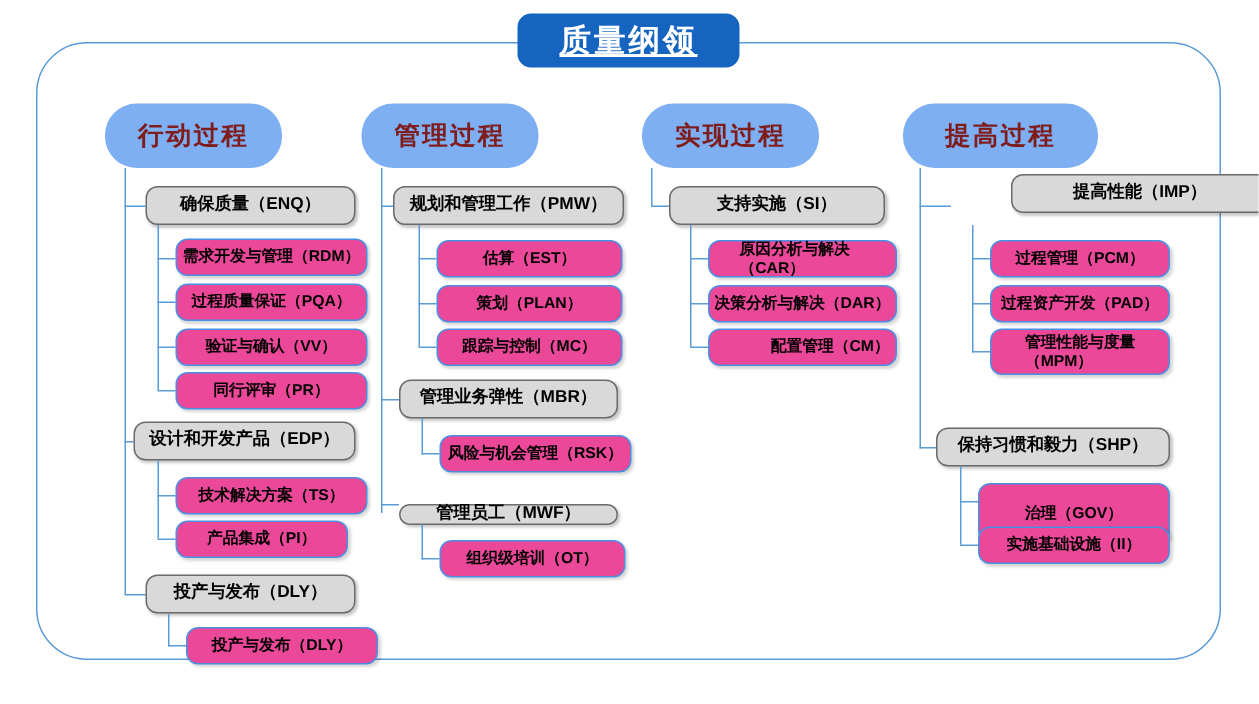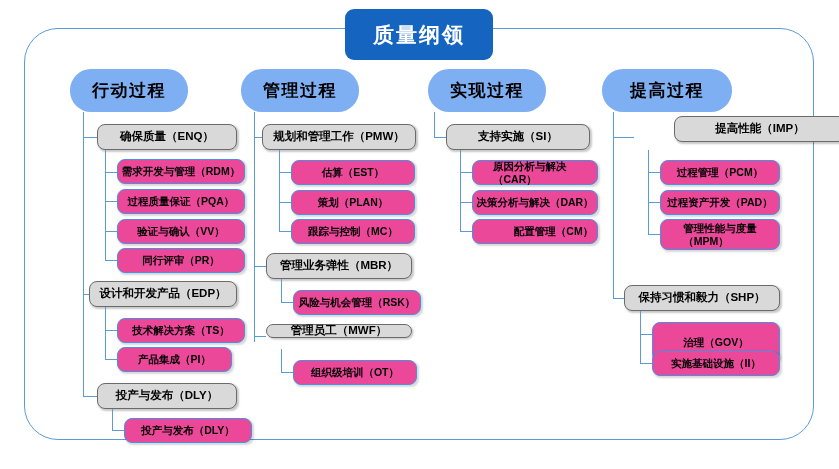--- a/index.html
+++ b/index.html
@@ -19,37 +19,38 @@
     border:1.4px solid #5b9bd5;
     border-radius:34px;
     box-sizing:border-box;
     background:transparent;
   }
 
   
   .root-title{
     position:absolute;
     left:345px;top:9px;
-    width:148px;height:51px;
+    width:148px;height:36px;
     background:#1564c0;
     border-radius:9px;
     color:#ffffff;
     font-size:21px;font-weight:700;
     letter-spacing:2px;
     display:flex;align-items:center;justify-content:center;
     box-sizing:border-box;
+    text-decoration:underline;
   }
 
   
   .col-head{
     position:absolute;
     height:43px;
     background:#7eaff2;
     border-radius:21px;
-    color:#000000;
+    color:#7f1d1d;
     font-size:17px;font-weight:700;
     letter-spacing:1.5px;
     display:flex;align-items:center;justify-content:center;
     box-sizing:border-box;
   }
 
   
   .cat-box{
     position:absolute;
     background:#d9d9d9;
@@ -140,21 +141,21 @@
   <div class="ln ln-h" style="left:279px;top:231px;width:12px;"></div>
   <div class="leaf-box" style="left:291px;top:219px;width:124px;height:25px;">跟踪与控制（MC）</div>
 
   <div class="ln ln-h" style="left:254px;top:266px;width:12px;"></div>
   <div class="cat-box" style="left:266px;top:253px;width:146px;height:26px;">管理业务弹性（MBR）</div>
   <div class="ln ln-v" style="left:281px;top:279px;height:24px;"></div>
   <div class="ln ln-h" style="left:281px;top:302px;width:12px;"></div>
   <div class="leaf-box" style="left:293px;top:290px;width:128px;height:25px;">风险与机会管理（RSK）</div>
 
   <div class="ln ln-h" style="left:254px;top:336px;width:12px;"></div>
-  <div class="cat-box" style="left:266px;top:324px;width:146px;height:14px;">管理员工（MWF）</div>
+  <div class="cat-box" style="left:266px;top:336px;width:146px;height:14px;">管理员工（MWF）</div>
   <div class="ln ln-v" style="left:281px;top:349px;height:24px;"></div>
   <div class="ln ln-h" style="left:281px;top:372px;width:12px;"></div>
   <div class="leaf-box" style="left:293px;top:360px;width:124px;height:25px;">组织级培训（OT）</div>
 
   <div class="ln ln-v" style="left:434px;top:112px;height:26px;"></div>
   <div class="ln ln-h" style="left:434px;top:137px;width:12px;"></div>
   <div class="cat-box" style="left:446px;top:124px;width:144px;height:26px;">支持实施（SI）</div>
   <div class="ln ln-v" style="left:460px;top:150px;height:81px;"></div>
   <div class="ln ln-h" style="left:460px;top:172px;width:12px;"></div>
   <div class="leaf-box" style="left:472px;top:160px;width:126px;height:25px;padding-left:20px;">原因分析与解决（CAR）</div>

